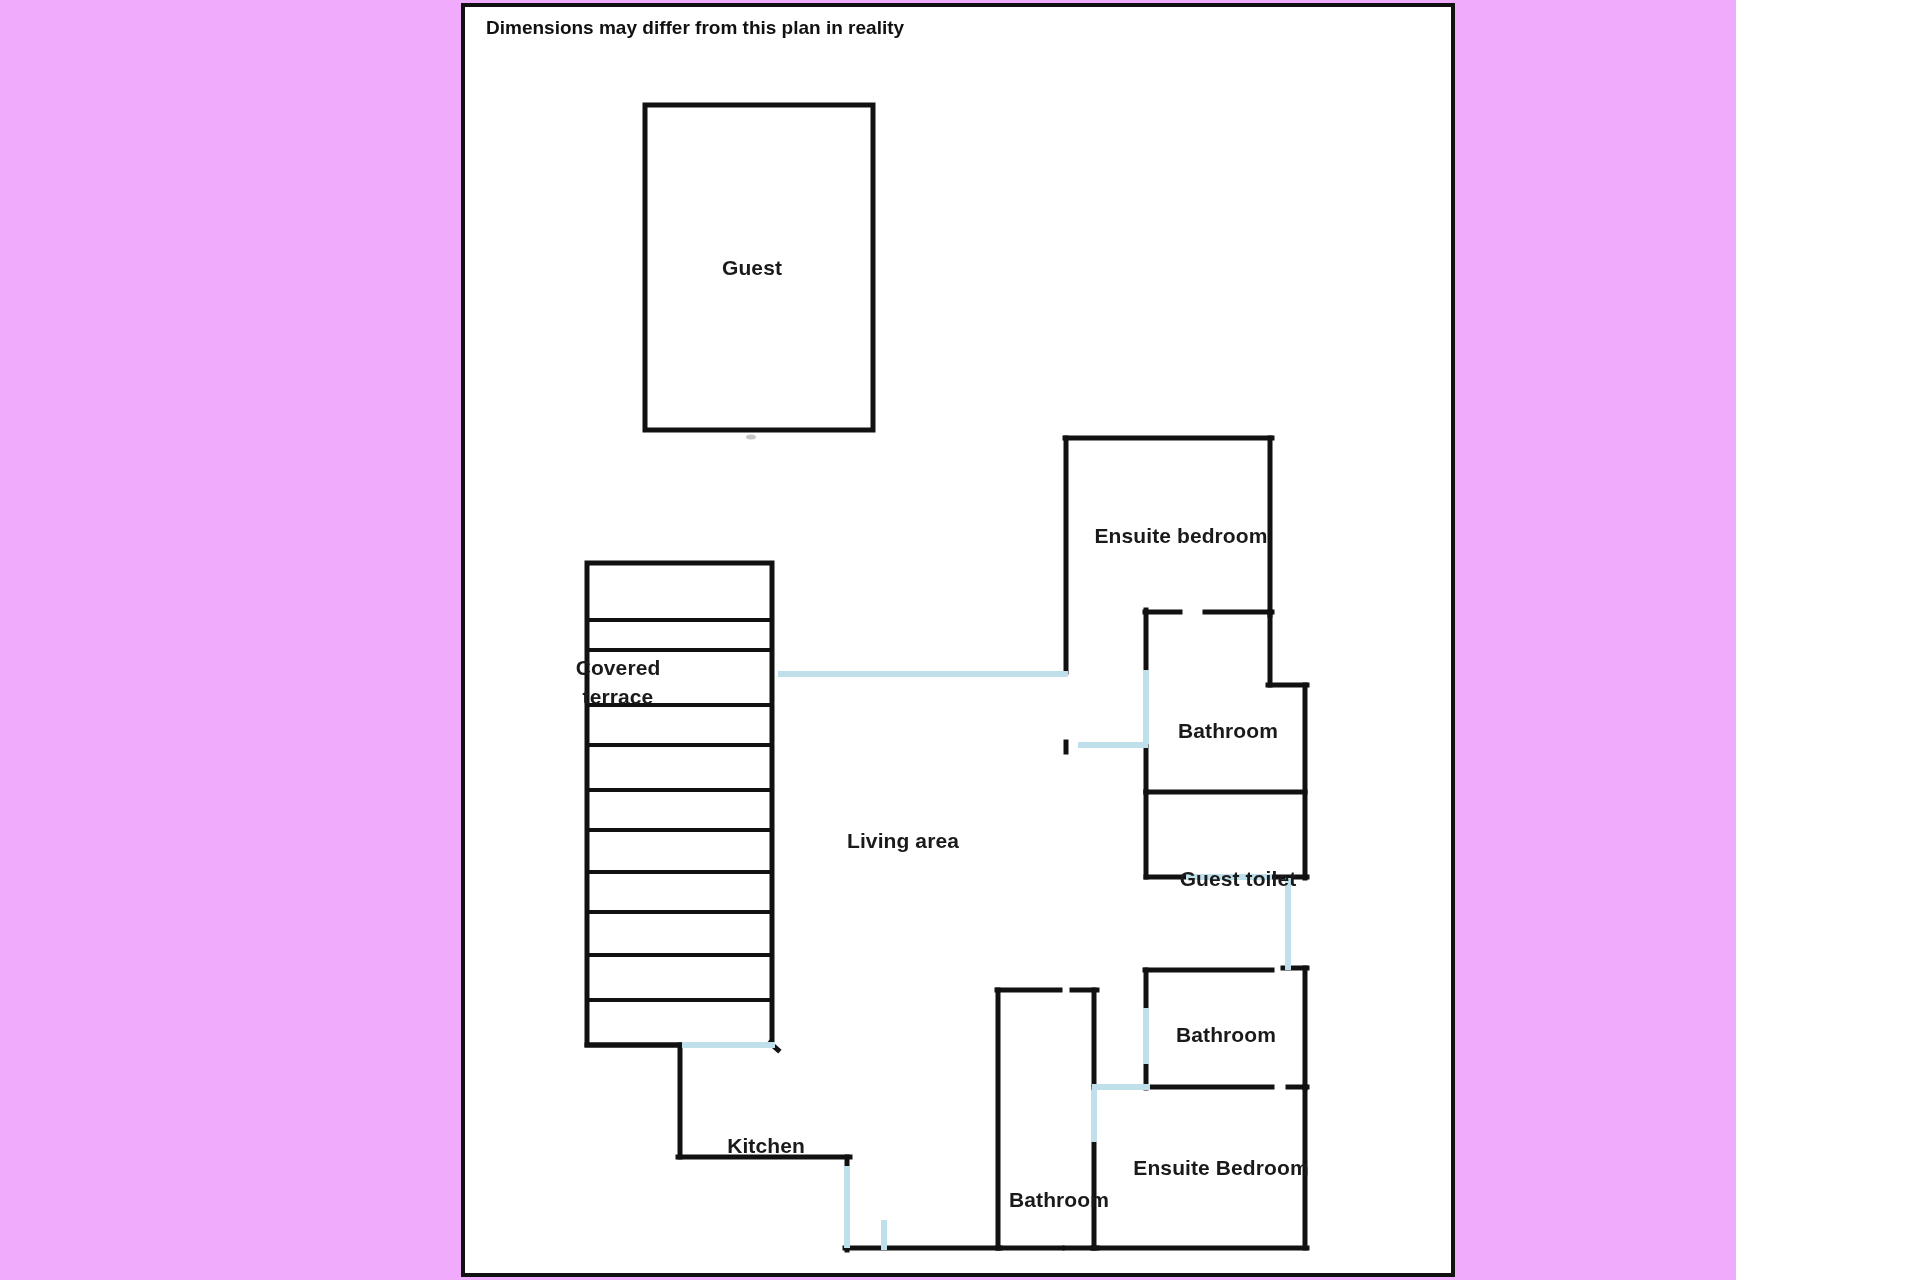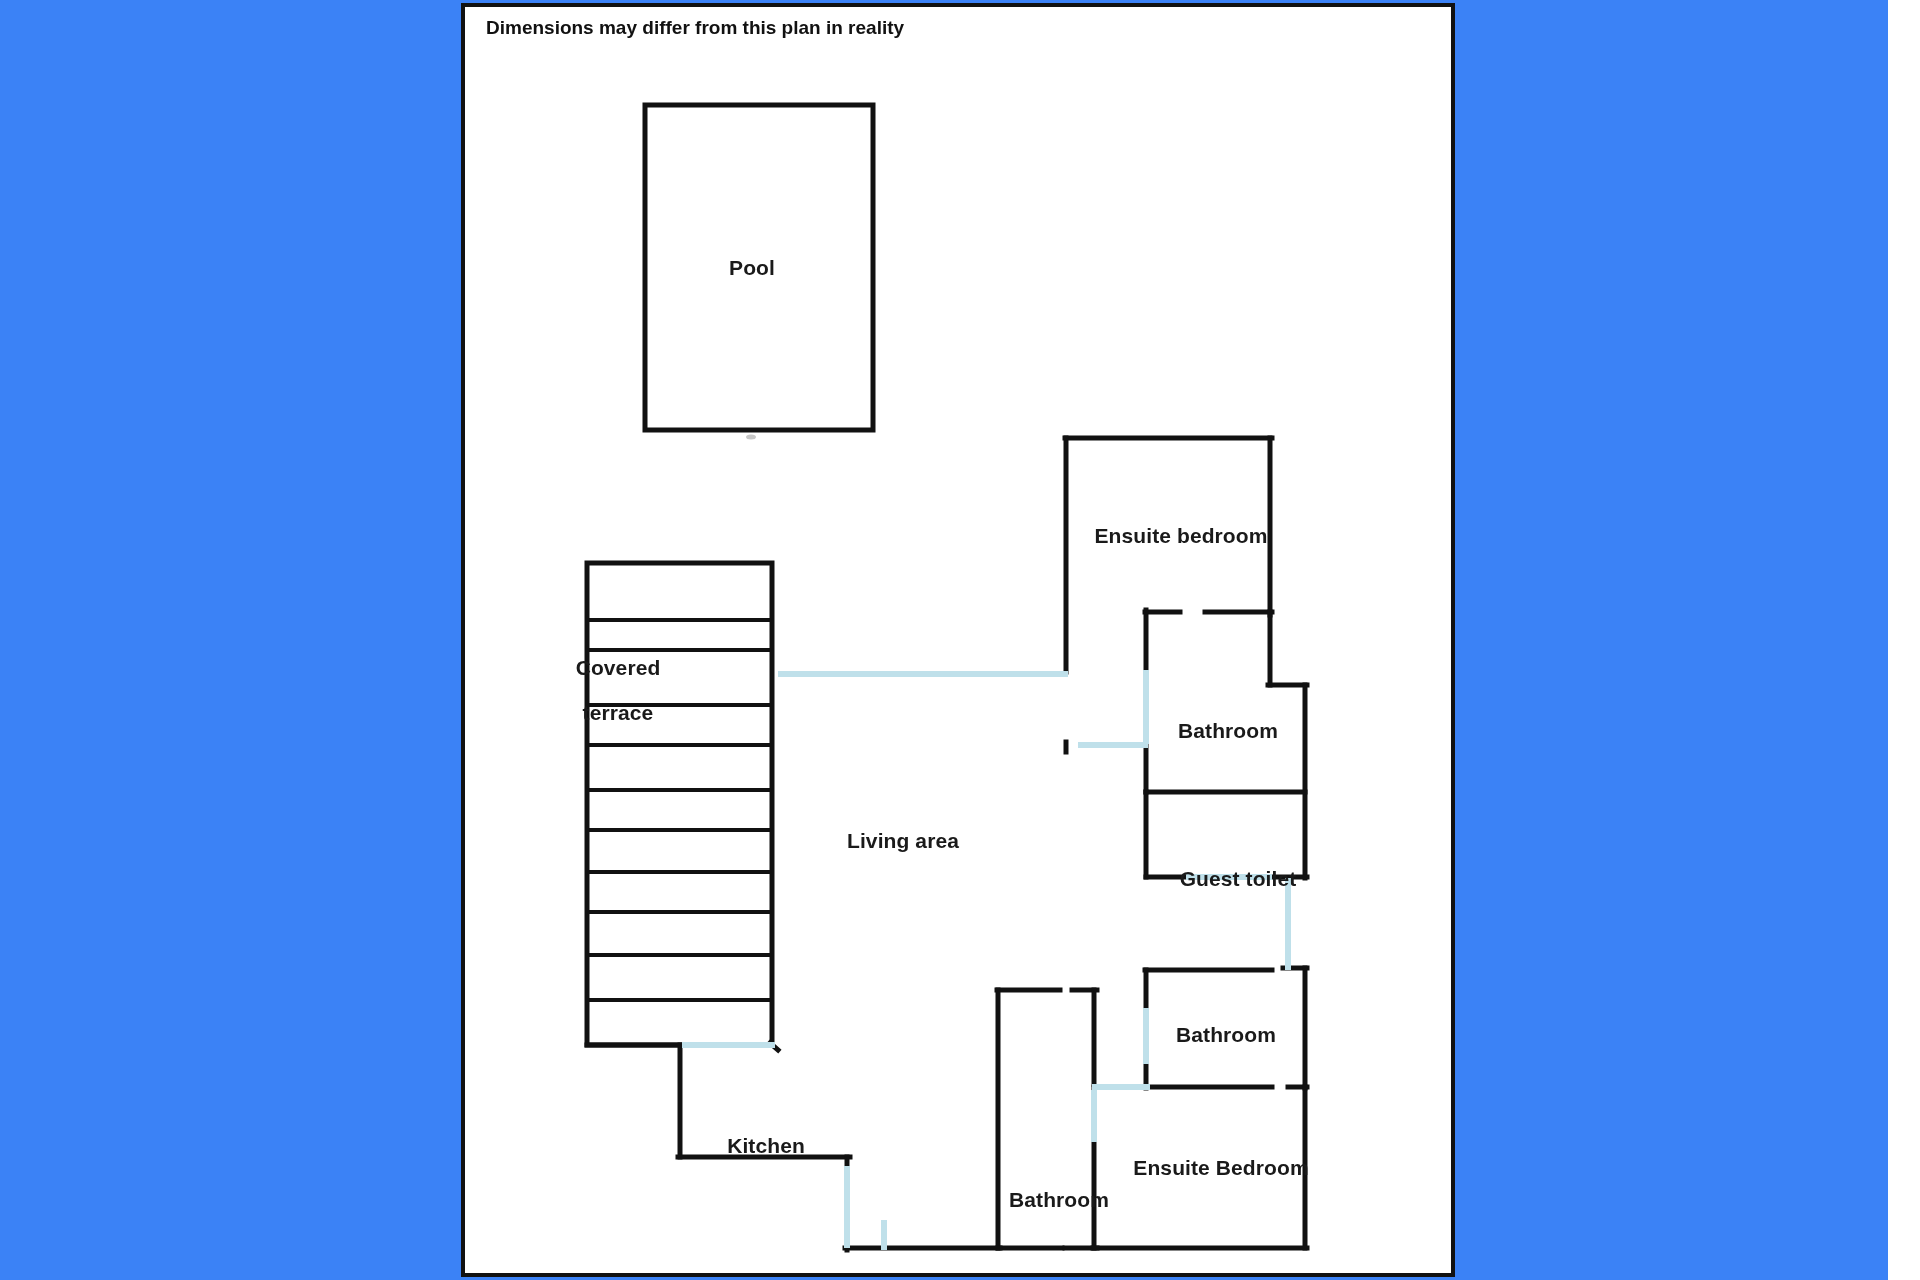--- a/index.html
+++ b/index.html
@@ -7,23 +7,23 @@
     margin: 0;
     padding: 0;
     background: #ffffff;
     width: 1920px;
     height: 1280px;
     overflow: hidden;
     font-family: "Liberation Sans", sans-serif;
   }
   #plan-root {
     position: relative;
-    width: 1888px;
+    width: 1736px;
     height: 1280px;
-    background: #3b82f6;
+    background: #f0abfc;
   }
   #plan-svg {
     position: absolute;
     left: 0;
     top: 0;
     width: 1920px;
     height: 1280px;
   }
   .room-label {
     position: absolute;
@@ -163,25 +163,25 @@
       <line x1="1092" y1="1087" x2="1150" y2="1087"></line>
       <line x1="1094" y1="1090" x2="1094" y2="1142"></line>
       <line x1="682" y1="1045" x2="775" y2="1045"></line>
       <line x1="847" y1="1166" x2="847" y2="1248"></line>
       <line x1="884" y1="1220" x2="884" y2="1250"></line>
     </g>
   </svg>
 
   <div class="disclaimer">Dimensions may differ from this plan in reality</div>
 
-  <div class="room-label" style="left:752px; top:268px;">Pool</div>
+  <div class="room-label" style="left:752px; top:268px;">Guest</div>
 
   <div class="room-label" style="left:618px; top:668px; transform:translate(-50%,-50%);">Covered</div>
 
-  <div class="room-label" style="left:618px; top:697px; transform:translate(-50%,-50%);margin-top:16px;">terrace</div>
+  <div class="room-label" style="left:618px; top:697px; transform:translate(-50%,-50%);">terrace</div>
 
   <div class="room-label" style="left:903px; top:841px;">Living area</div>
 
   <div class="room-label" style="left:1181px; top:536px;">Ensuite bedroom</div>
 
   <div class="room-label" style="left:1228px; top:731px;">Bathroom</div>
 
   <div class="room-label" style="left:1238px; top:879px;">Guest toilet</div>
 
   <div class="room-label" style="left:1226px; top:1035px;">Bathroom</div>

